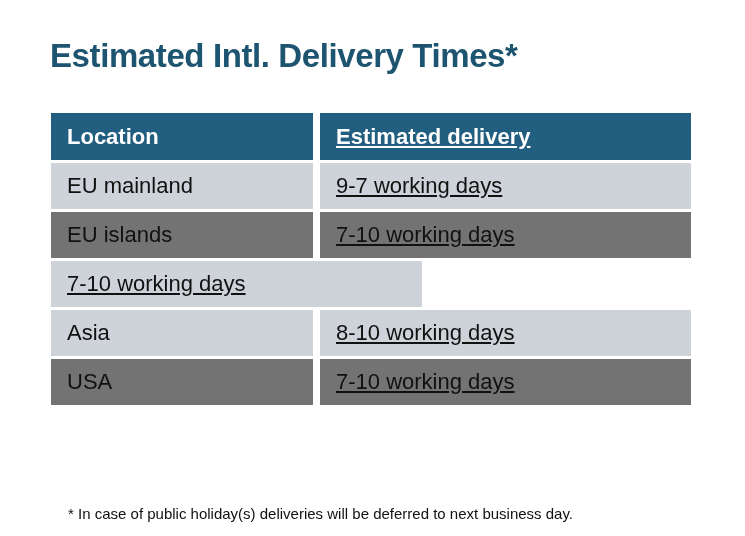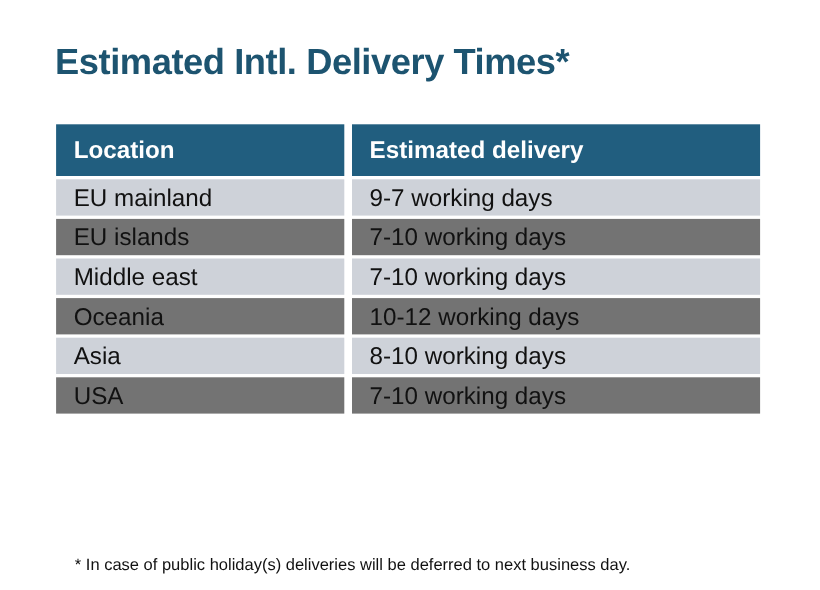--- a/index.html
+++ b/index.html
@@ -42,33 +42,34 @@
     width: 100%;
     margin-bottom: 3px;
   }
   .table-row:last-child {
     margin-bottom: 0;
   }
   .cell {
     box-sizing: border-box;
     display: flex;
     align-items: center;
-    height: 33px;
+    height: 46px;
     padding-left: 16px;
     font-size: 22px;
     color: #111111;
     white-space: nowrap;
     overflow: hidden;
   }
   .cell-location {
     width: 262px;
     margin-right: 7px;
   }
   .cell-delivery {
     width: 371px;
+    text-decoration: underline;
   }
   .header-row .cell {
     background: #215e7f;
     color: #ffffff;
     font-weight: bold;
     height: 47px;
     font-size: 22px;
   }
   .row-odd .cell {
     background: #ced2d9;
@@ -103,28 +104,23 @@
       <div class="cell cell-location">EU mainland</div>
       <div class="cell cell-delivery">9-7 working days</div>
     </div>
 
     <div class="table-row row-even">
       <div class="cell cell-location">EU islands</div>
       <div class="cell cell-delivery">7-10 working days</div>
     </div>
 
     <div class="table-row row-odd">
-      <div class="cell cell-location">Middle east</div>
       <div class="cell cell-delivery">7-10 working days</div>
     </div>
 
-    <div class="table-row row-even">
-      <div class="cell cell-location">Oceania</div>
-      <div class="cell cell-delivery">10-12 working days</div>
-    </div>
 
     <div class="table-row row-odd">
       <div class="cell cell-location">Asia</div>
       <div class="cell cell-delivery">8-10 working days</div>
     </div>
 
     <div class="table-row row-even">
       <div class="cell cell-location">USA</div>
       <div class="cell cell-delivery">7-10 working days</div>
     </div>

